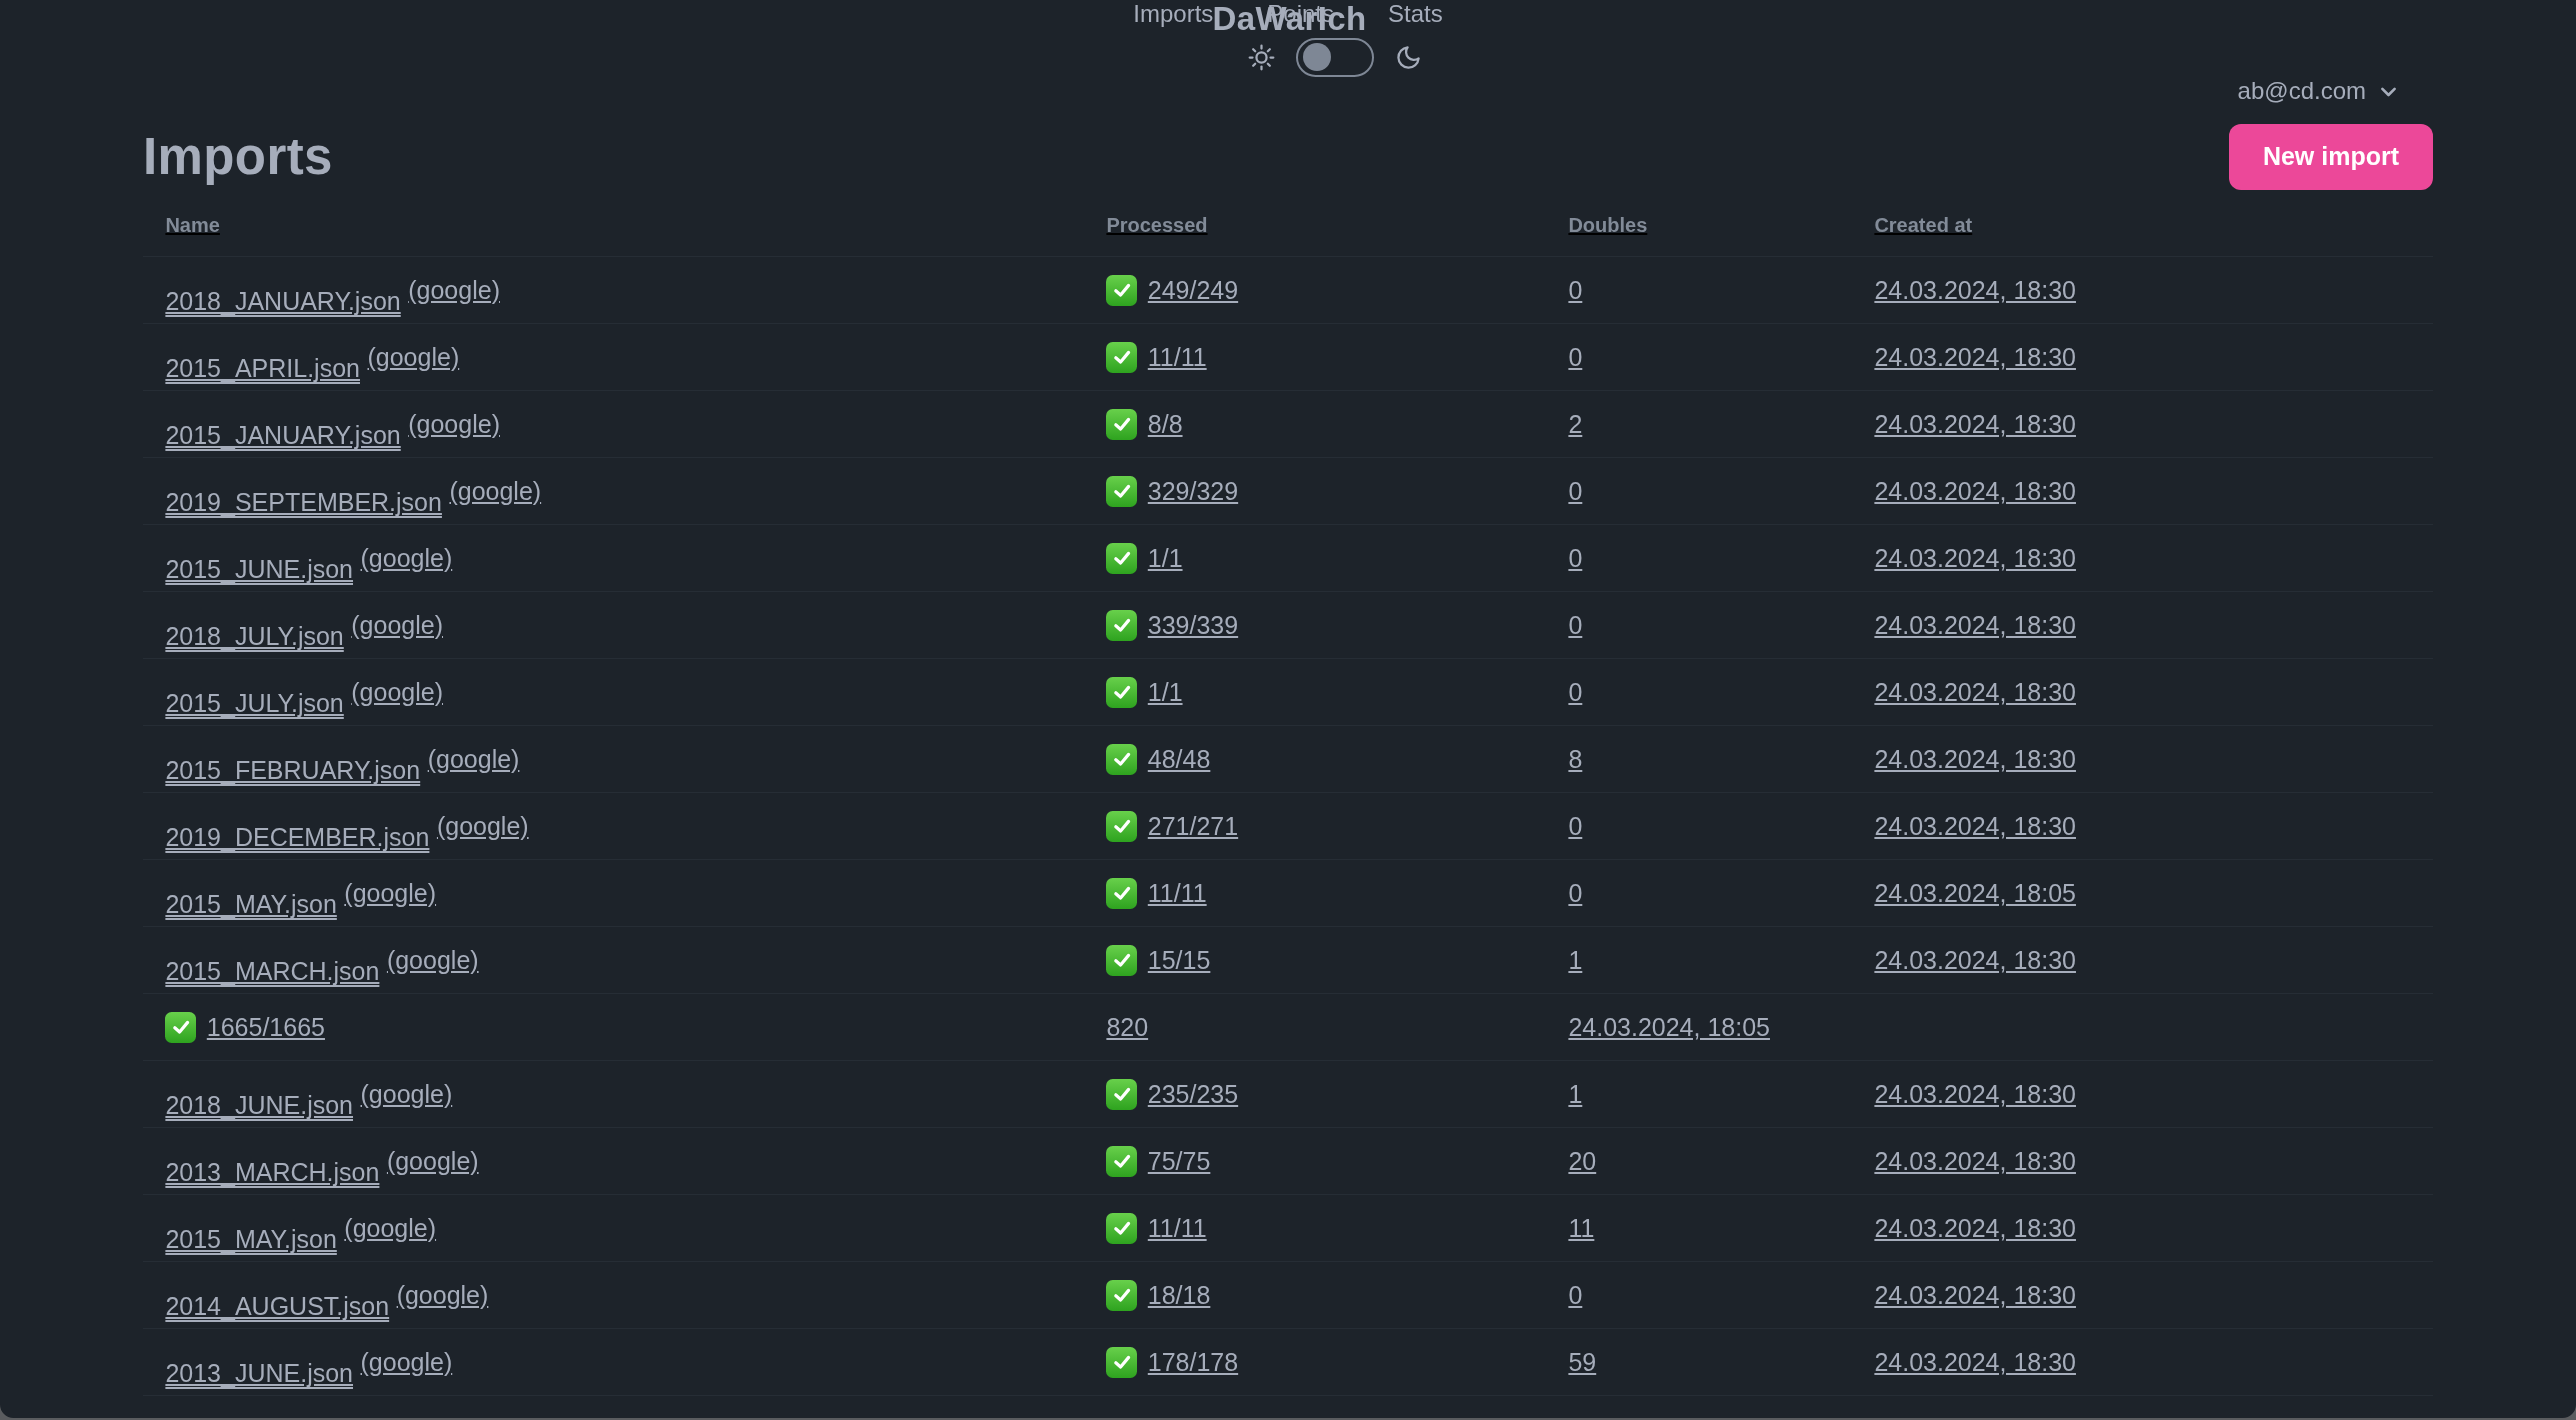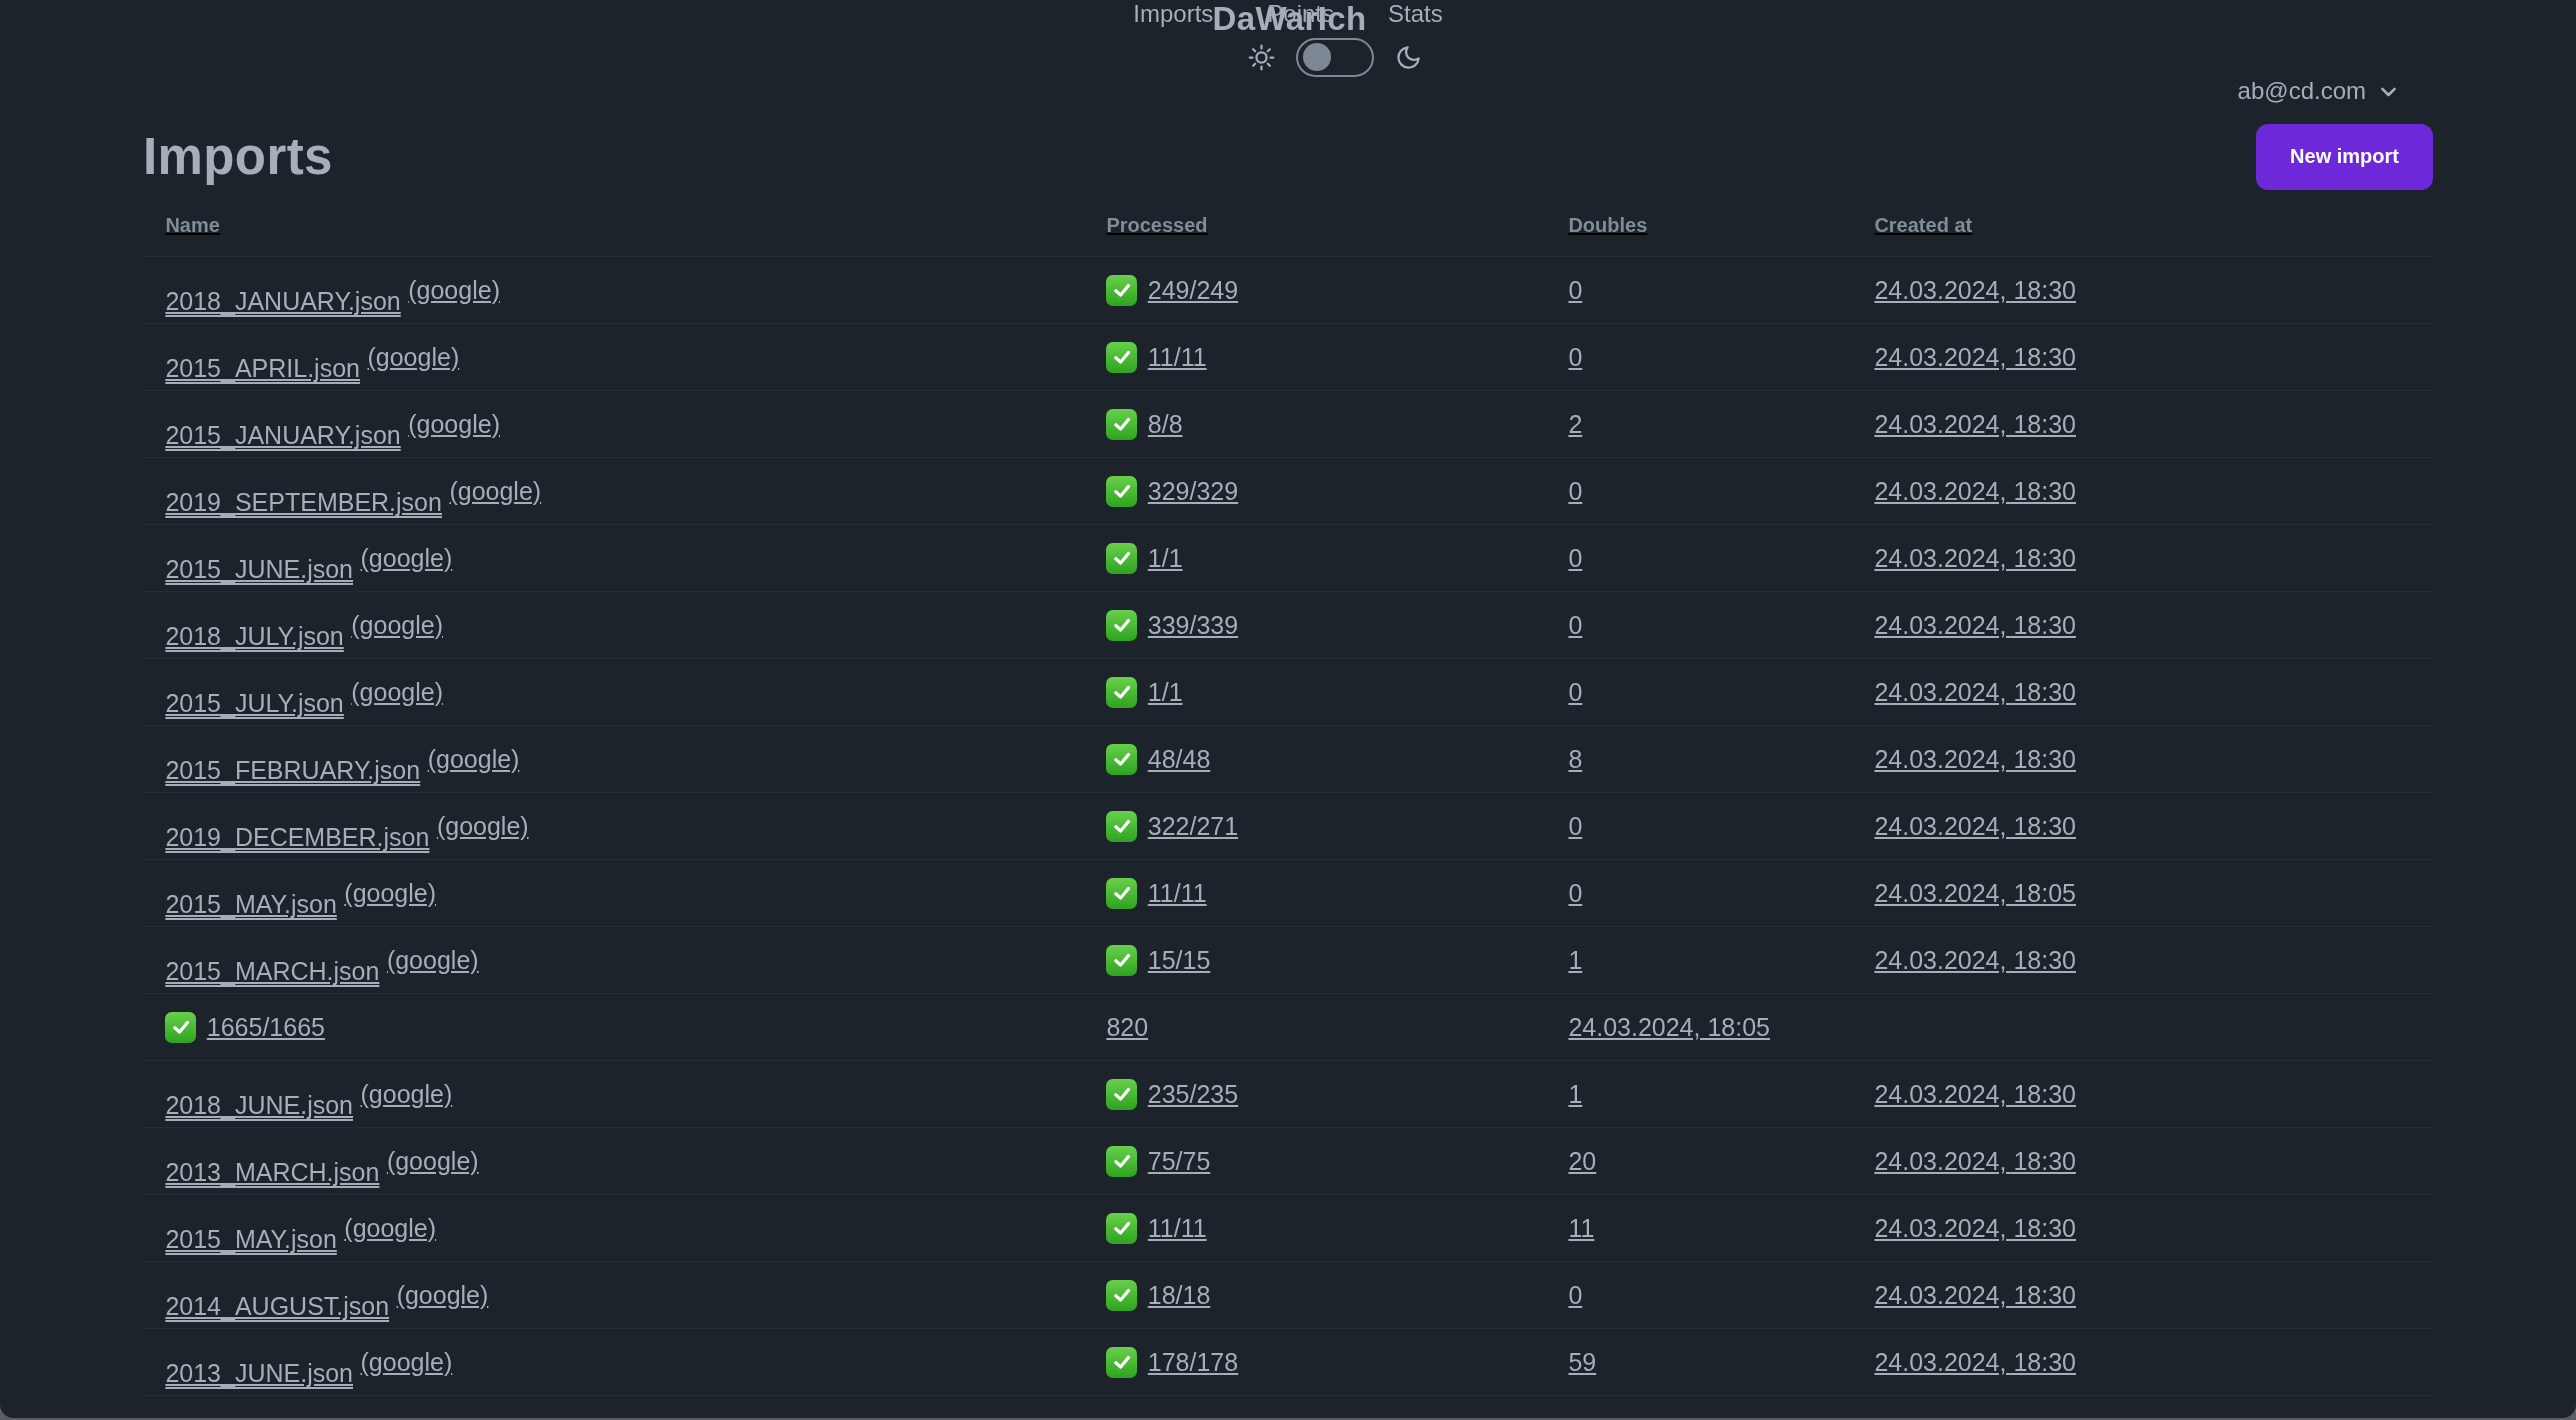--- a/index.html
+++ b/index.html
@@ -53,23 +53,23 @@
     color: #a6adbb; font-size: 24px; cursor: pointer;
   }
   
   .main { padding: 0 143px; }
   .page-head {
     display: flex; justify-content: space-between; align-items: center;
     margin-top: 31px; height: 75px;
   }
   .page-title { font-size: 51px; font-weight: 800; color: #a6adbb; letter-spacing: 0.4px; }
   .btn-primary {
-    background: #6d28d9; color: #ffffff;
+    background: #ec4899; color: #ffffff;
     font-family: "Liberation Sans", sans-serif;
-    font-size: 20px; font-weight: 600;
+    font-size: 25px; font-weight: 600;
     border: none; border-radius: 12px;
     height: 66px; padding: 0 34px;
     cursor: pointer;
   }
   
   .table { width: 2290px; }
   .thead, .trow {
     display: grid;
     grid-template-columns: 941px 462px 306px 1fr;
     align-items: center;
@@ -300,21 +300,21 @@
     <span class="cell">
       <a class="file-link">2019_DECEMBER.json</a>
       <span class="source">(google)</span>
     </span>
     <span class="cell">
       <span class="check">
         <svg width="22.4" height="22.4" viewBox="0 0 42 42" fill="none" stroke="#ffffff" stroke-width="6" stroke-linecap="round" stroke-linejoin="round">
           <path d="M9 22 L18 30 L33 12"></path>
         </svg>
       </span>
-      <span class="processed-text">322/271</span>
+      <span class="processed-text">271/271</span>
     </span>
     <span class="cell doubles">0</span>
     <span class="cell created">24.03.2024, 18:30</span>
   </div>
 
   <div class="trow">
     <span class="cell">
       <a class="file-link">2015_MAY.json</a>
       <span class="source">(google)</span>
     </span>

